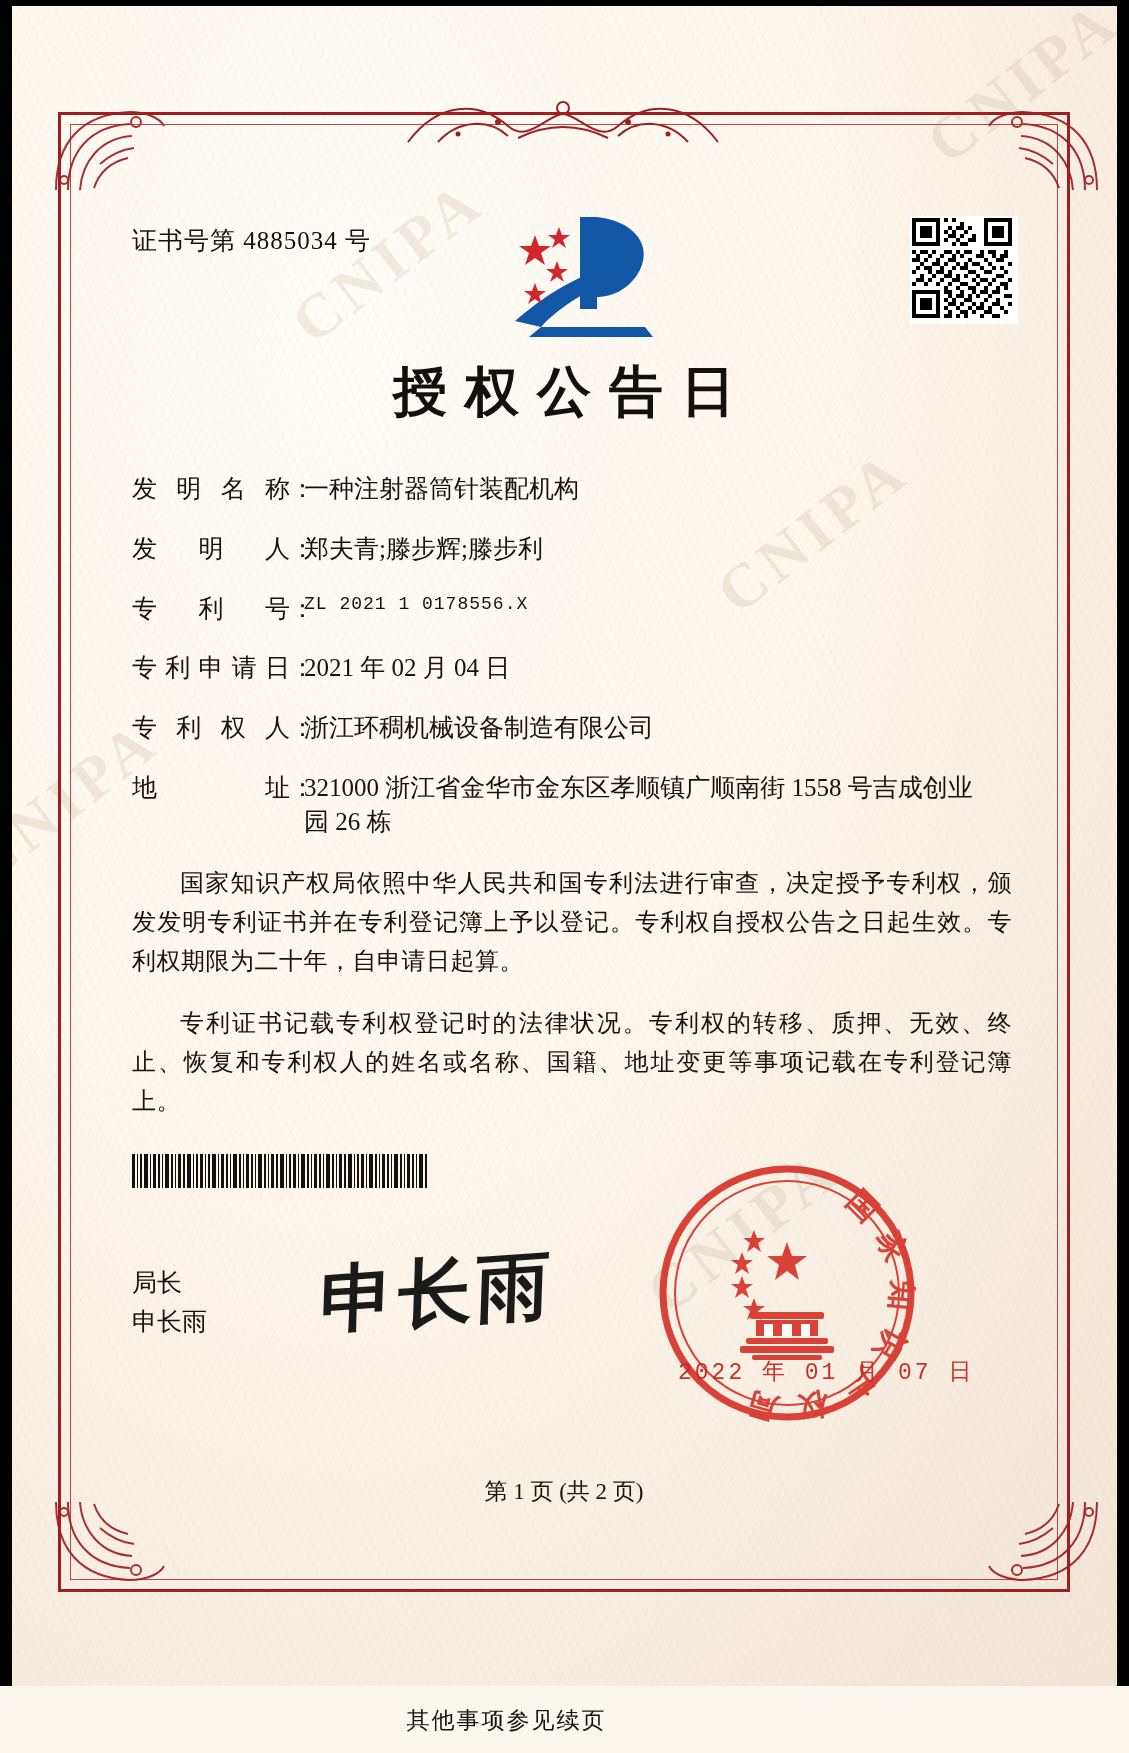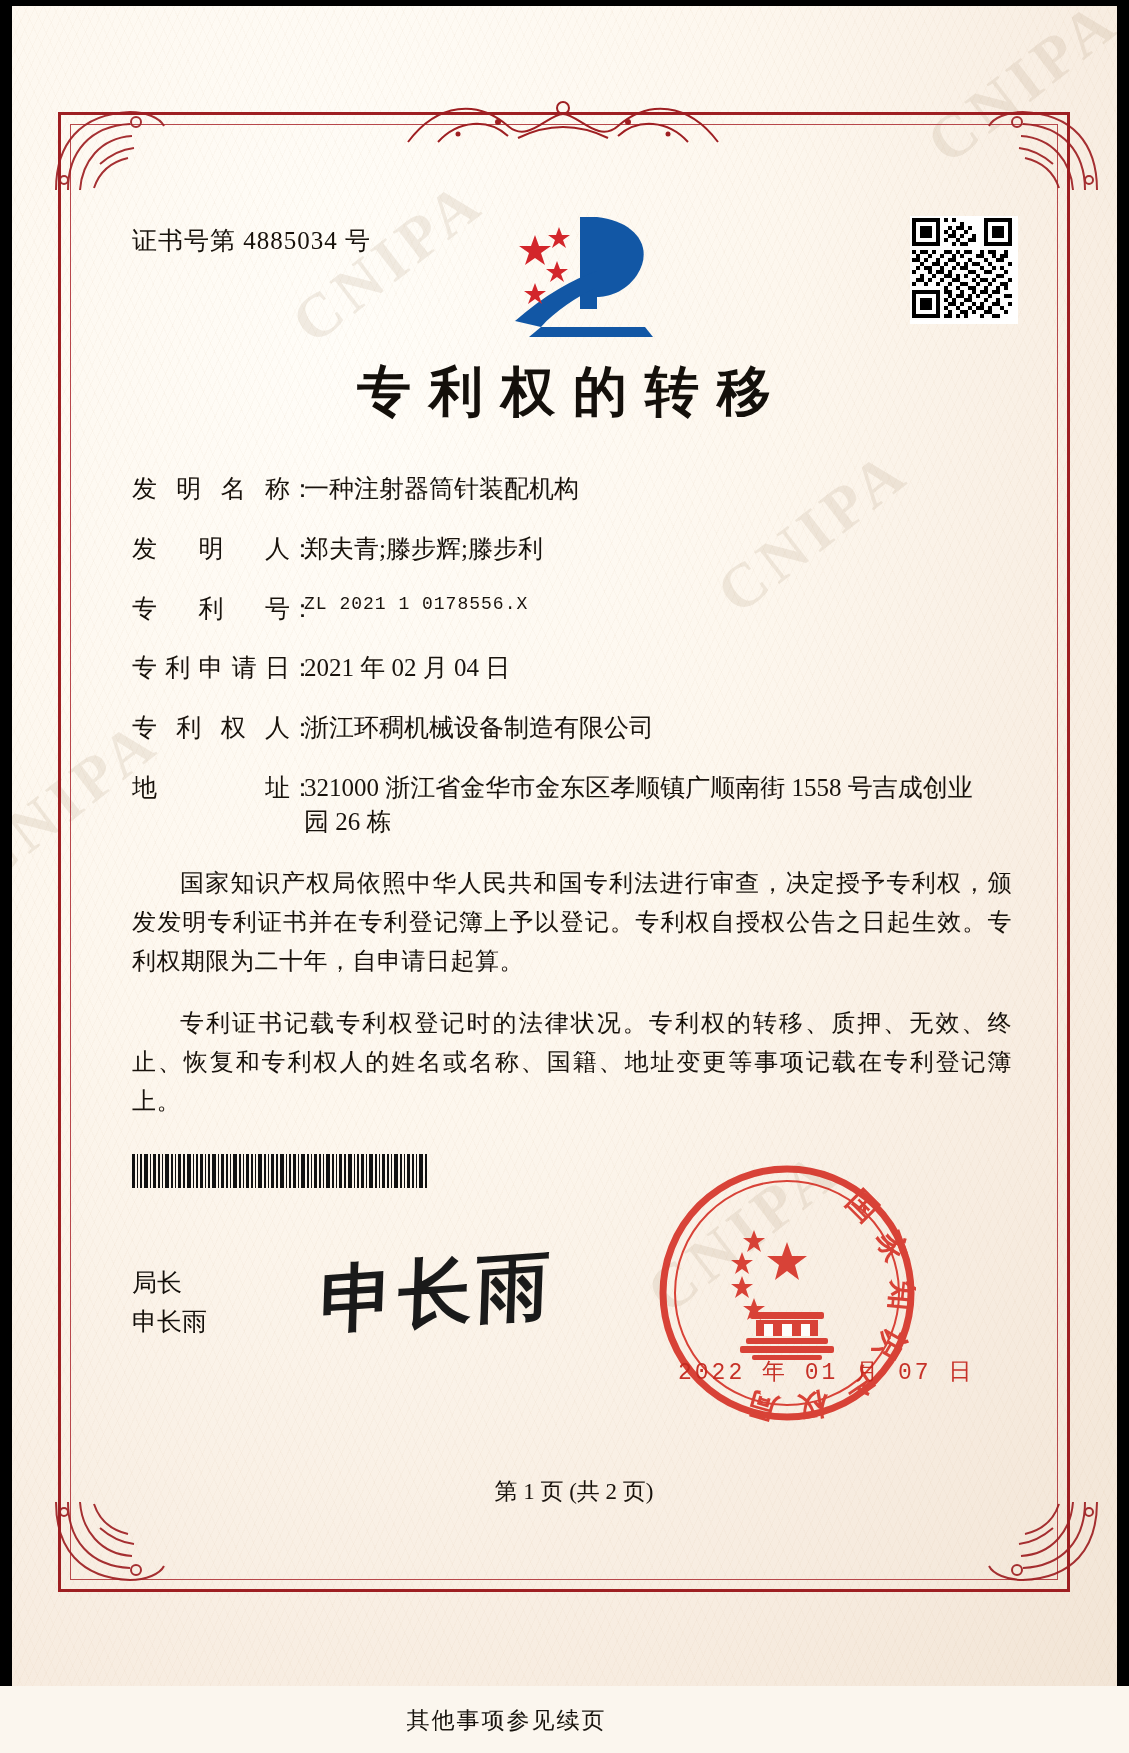--- a/index.html
+++ b/index.html
@@ -266,21 +266,20 @@
   }
 
   .page-no {
     position: absolute;
     left: 0;
     top: 1352px;
     width: 988px;
     text-align: center;
     font-size: 23px;
     color: #18120c;
-    padding-left: 10px;
   }
 
   .footer-note {
     position: absolute;
     left: 0;
     top: 1705px;
     width: 1013px;
     text-align: center;
     font-size: 23px;
     color: #15110c;
@@ -538,21 +537,21 @@
               <rect x="23" y="23" width="1" height="1"></rect>
             <rect x="8" y="24" width="2" height="1"></rect>
               <rect x="11" y="24" width="1" height="1"></rect>
               <rect x="13" y="24" width="1" height="1"></rect>
             <rect x="17" y="24" width="1" height="1"></rect>
               <rect x="20" y="24" width="2" height="1"></rect>
           </g>
         </svg>
       </div>
 
-      <div class="main-title">专利权的转移</div>
+      <div class="main-title">授权公告日</div>
 
       <div class="fields">
 
         <div class="field">
           <span class="lbl">发明名称</span><span class="colon">：</span><span class="val">一种注射器筒针装配机构</span>
         </div>
 
         <div class="field">
           <span class="lbl">发明人</span><span class="colon">：</span><span class="val">郑夫青;滕步辉;滕步利</span>
         </div>

